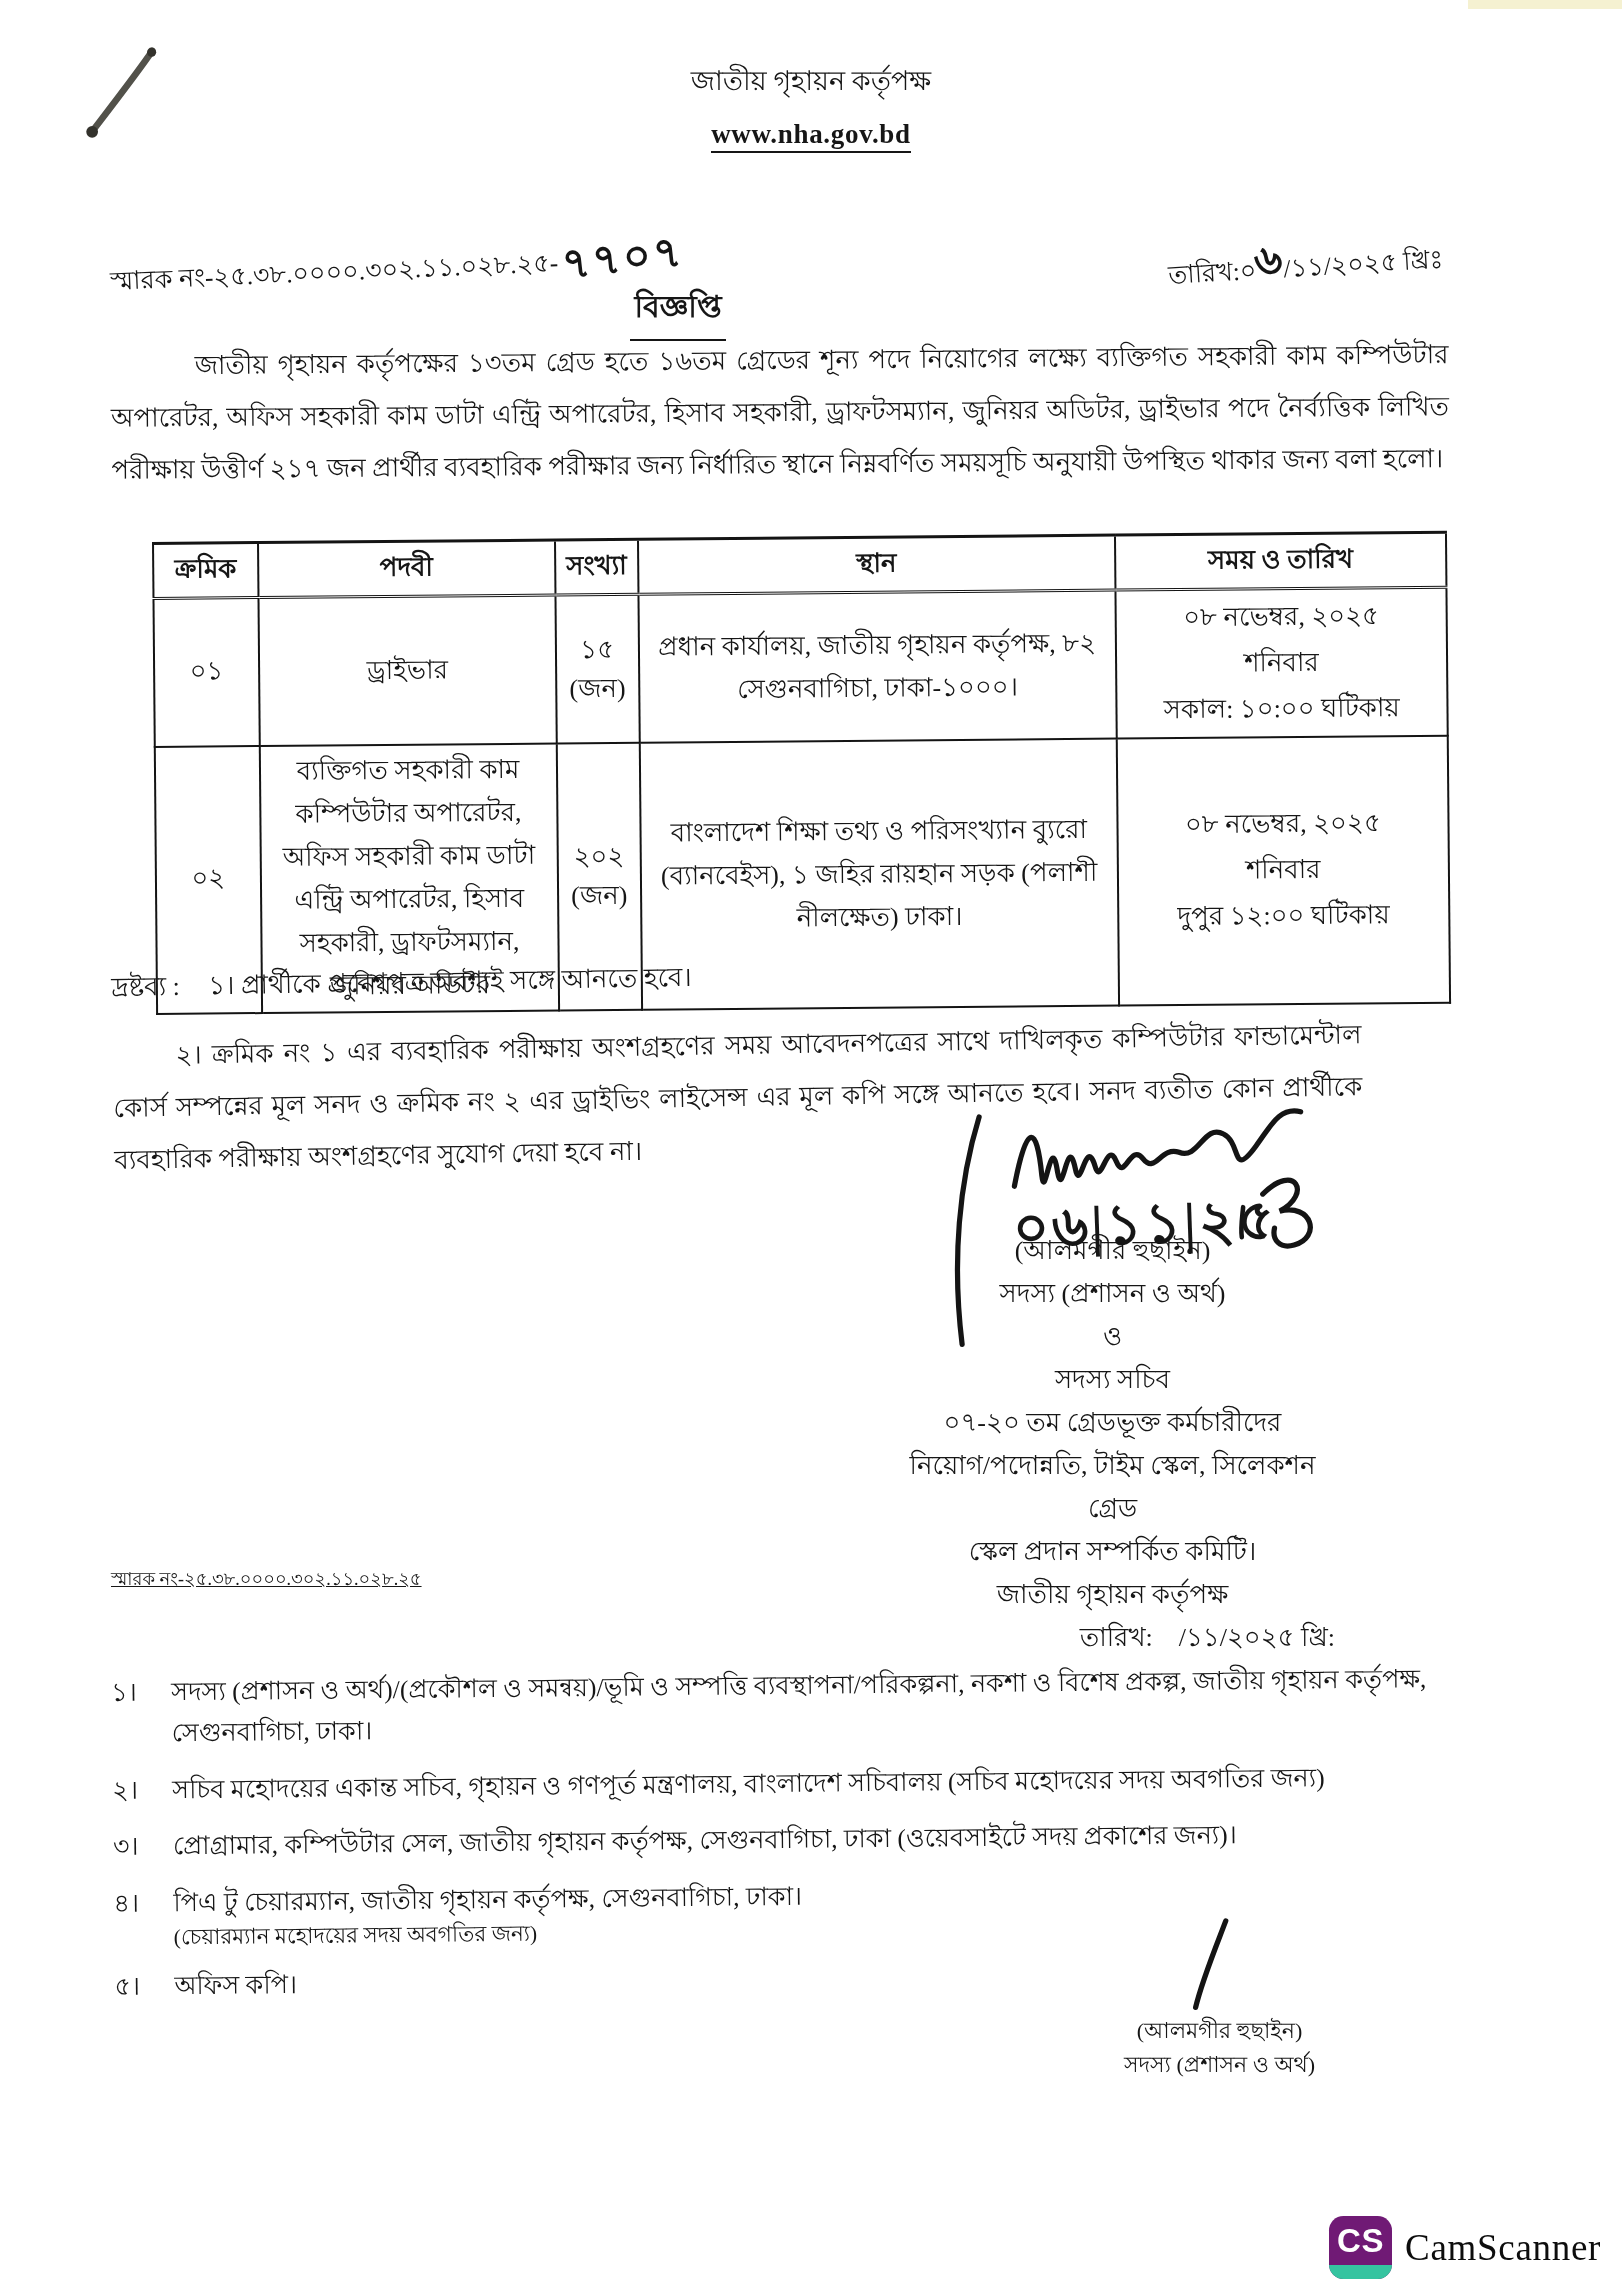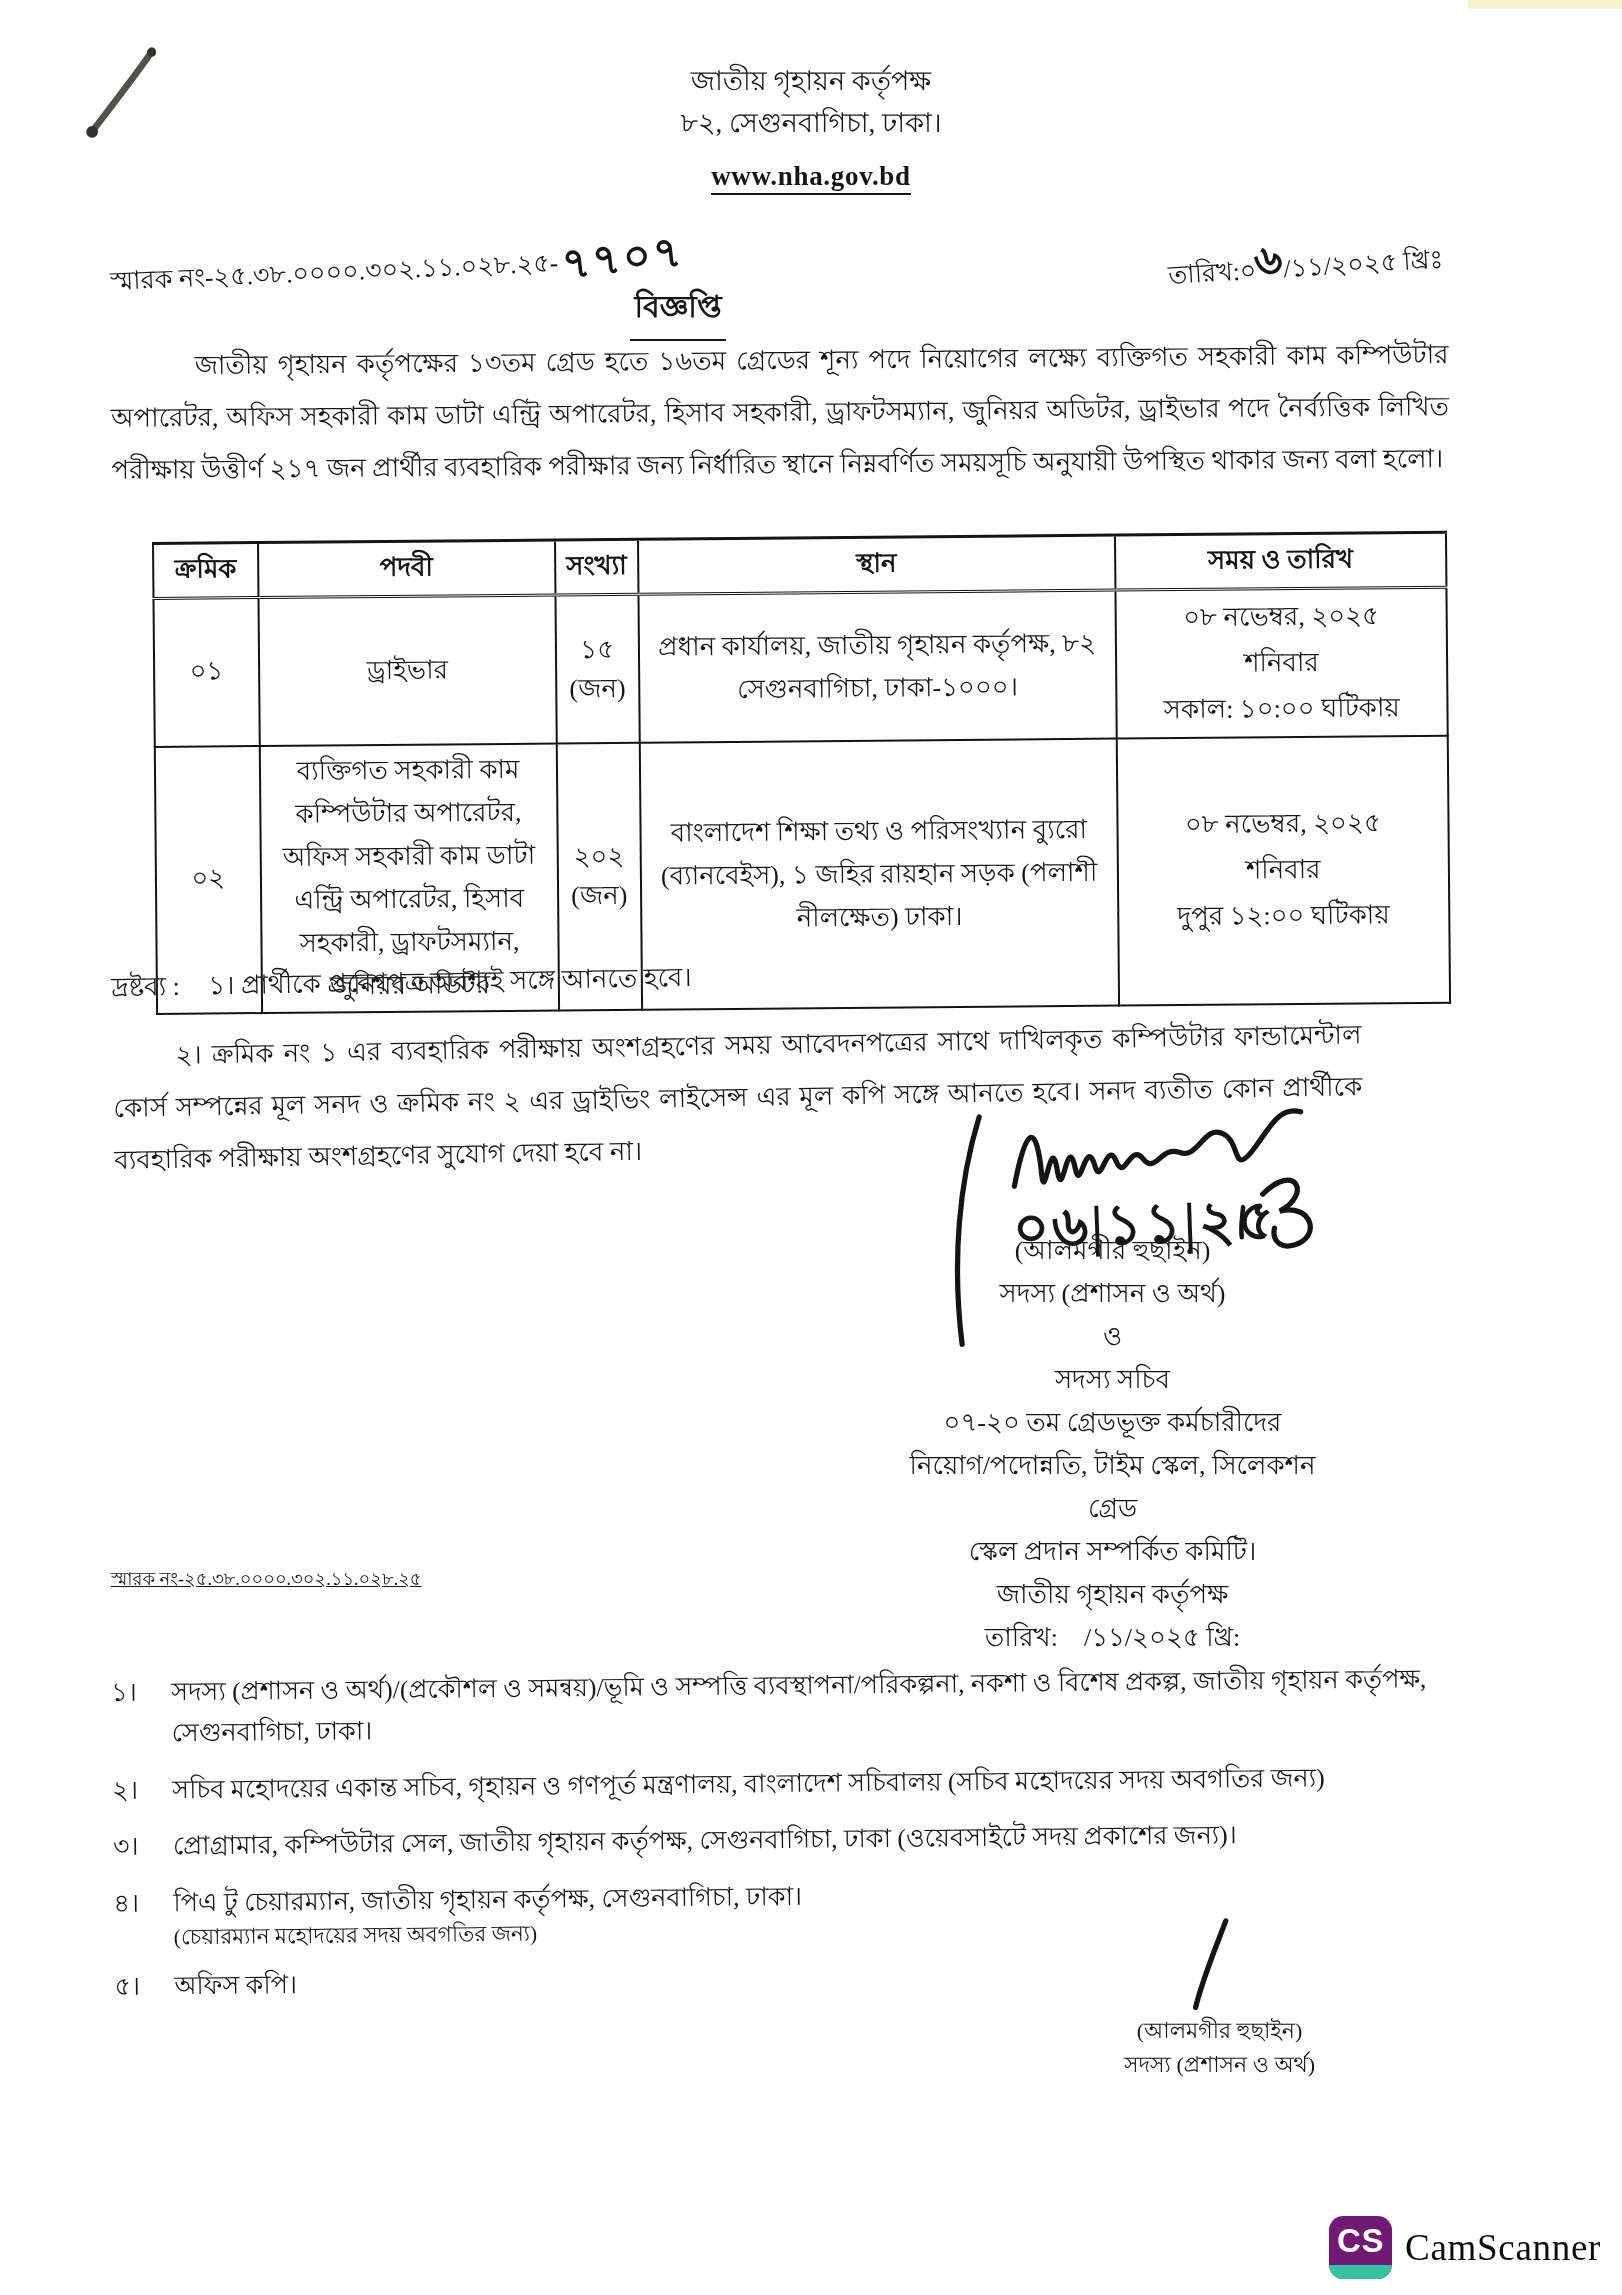--- a/index.html
+++ b/index.html
@@ -48,21 +48,21 @@
   
   .notes{position:absolute;left:111px;top:967px;width:1249px;font-size:26px;transform:rotate(-1deg);transform-origin:left top;}
   .notes .first{display:flex;}
   .notes .nlabel{flex:0 0 97px;}
   .notes .nitem2{margin-top:19.6px;line-height:52px;text-indent:63px;text-align:justify;}
 
   
   .sig-squiggle{position:absolute;left:916px;top:1083px;}
   .sig-date{position:absolute;left:1013px;top:1181px;font-size:56px;font-weight:bold;letter-spacing:2.6px;transform:rotate(-2deg);}
   .sig-block{position:absolute;left:890px;top:1229px;width:445px;text-align:center;font-size:26px;line-height:43px;}
-  .sig-block .dline{display:flex;justify-content:center;gap:26px;}
+  .sig-block .dline{display:flex;justify-content:flex-end;gap:26px;}
 
   .second-memo{position:absolute;left:111px;top:1565px;font-size:18px;text-decoration:underline;}
   .copies-head{position:absolute;left:111px;top:1615px;font-size:26px;}
   .copies-head span{display:inline-block;border-bottom:2px solid #161616;padding-bottom:5.2px;}
 
   .copy-list{position:absolute;left:111px;top:1672px;width:1413px;font-size:25.5px;transform:rotate(-0.6deg);transform-origin:left top;}
   .copy-item{display:flex;margin-bottom:15.7px;line-height:41px;}
   .copy-no{flex:0 0 60px;}
   .copy-text{flex:1;}
   .copy-sub{font-size:21.6px;margin:-3.9px 0 11.8px 60px;line-height:31px;}
@@ -87,21 +87,20 @@
   <div class="pen-mark">
     <svg width="79" height="98" viewBox="0 0 120 150">
       <path d="M10 138 C36 104, 84 42, 104 12" stroke="#52514a" stroke-width="10" fill="none" stroke-linecap="round"></path>
       <circle cx="12" cy="136" r="9" fill="#33322c"></circle>
       <circle cx="103" cy="14" r="7" fill="#33322c"></circle>
     </svg>
   </div>
 
   <div class="letterhead">
     <div class="line">জাতীয় গৃহায়ন কর্তৃপক্ষ</div>
-    <div class="line">৮২, সেগুনবাগিচা, ঢাকা।</div>
     <div><span class="site">www.nha.gov.bd</span></div>
   </div>
 
   <div class="memo-line">
     <span>স্মারক নং-২৫.৩৮.০০০০.৩০২.১১.০২৮.২৫-</span><span class="memo-hand">৭৭০৭</span>
   </div>
 
   <div class="date-line">
     <span>তারিখ:০</span><span class="date-hand">৬</span><span>/১১/২০২৫ খ্রিঃ</span>
   </div>

